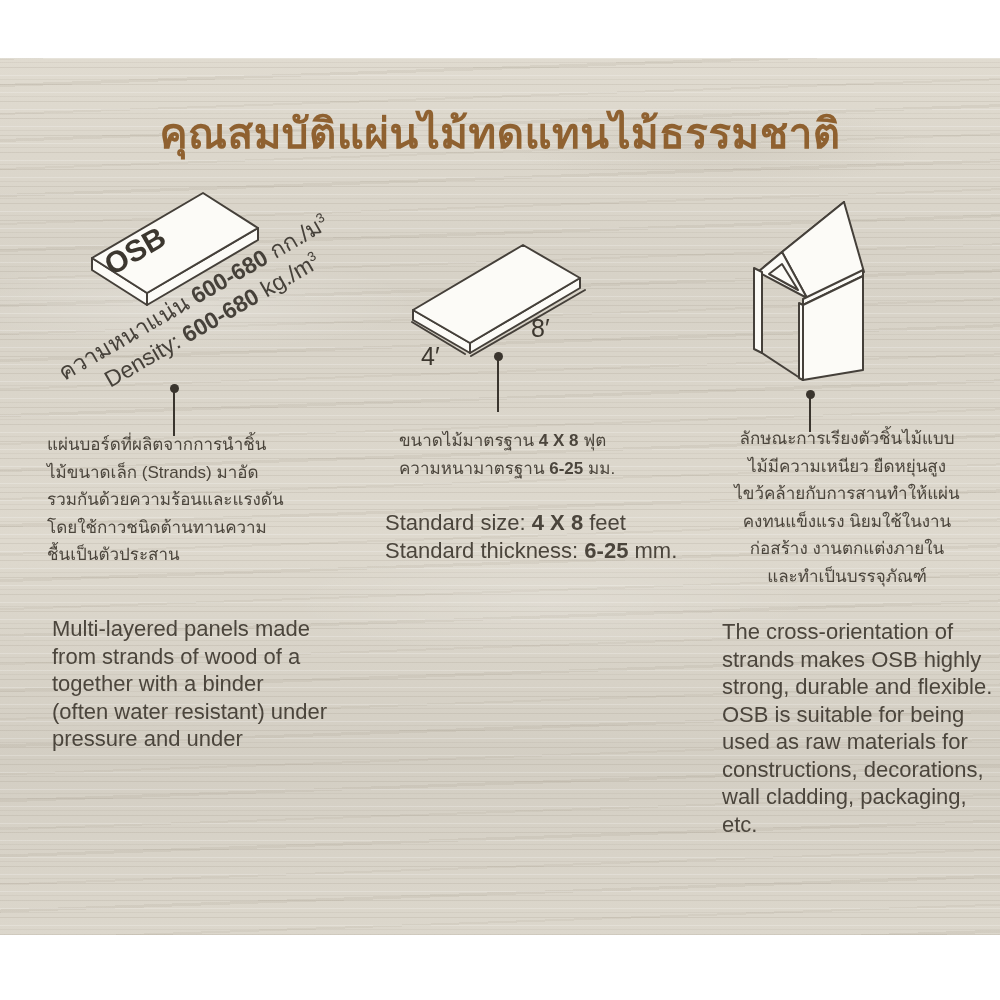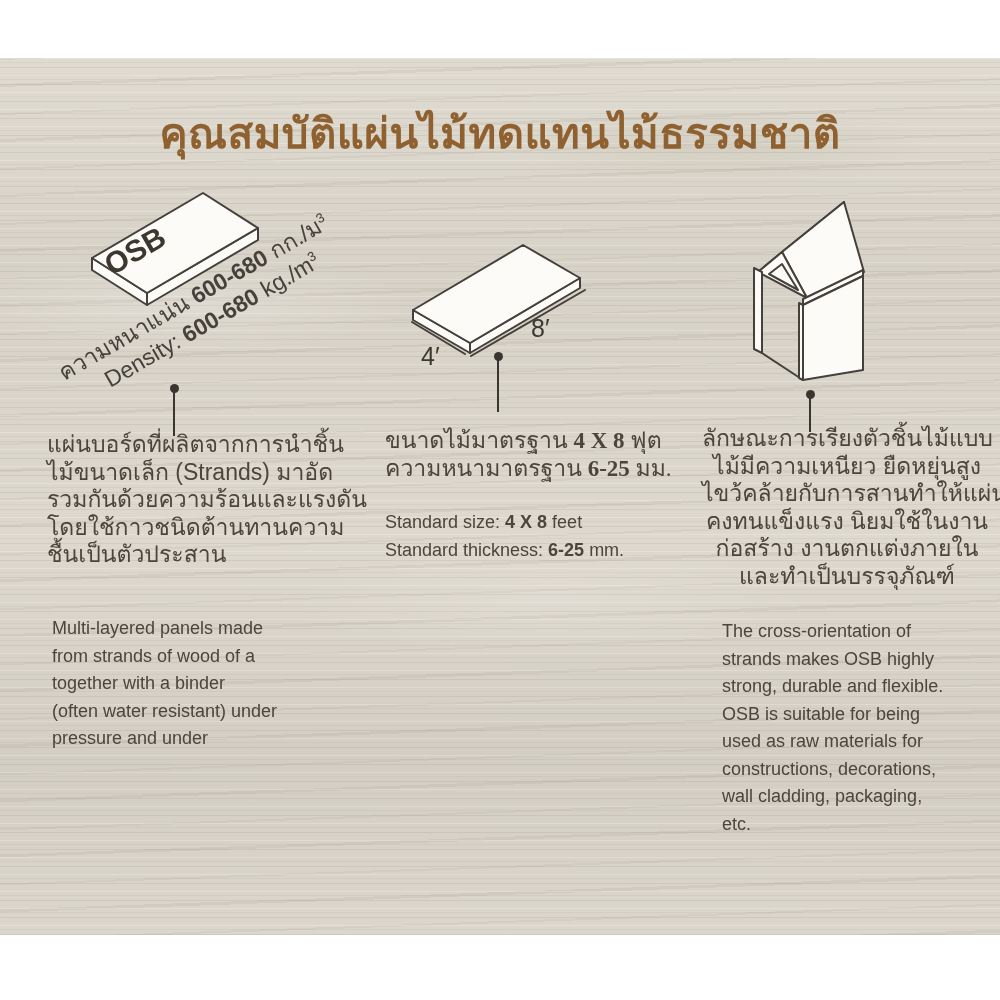--- a/index.html
+++ b/index.html
@@ -53,22 +53,22 @@
   .b{font-weight:bold;}
 
   .connector{position:absolute;width:2px;background:#3a352e;}
   .connector::before{
     content:"";position:absolute;left:-3.5px;top:-8px;
     width:9px;height:9px;border-radius:50%;background:#3a352e;
   }
 
   .tblock{position:absolute;color:#4b453c;}
   .tblock .line{white-space:nowrap;}
-  .th{font-size:23px;line-height:27.5px;}
-  .en{font-size:18px;line-height:27.5px;}
+  .th{font-size:17px;line-height:27.5px;}
+  .en{font-size:22px;line-height:27.5px;}
 
   
   .lineart path,.lineart polygon,.lineart line{
     stroke:#45403a;stroke-width:2;fill:none;stroke-linejoin:round;stroke-linecap:round;
   }
   .lineart .face{fill:#fcfbf7;}
   .lineart text{fill:#3c372f;}
 </style>
 </head>
 <body>
@@ -112,21 +112,21 @@
     <polygon class="face" points="75,108 185,43 185,53 75,118"></polygon>
     <polygon class="face" points="18,75 128,10 185,43 75,108"></polygon>
     <path d="M17,87 L70,119"></path>
     <path d="M76,121 L190,55"></path>
     <text x="26" y="130" font-size="25">4′</text>
     <text x="136" y="102" font-size="25">8′</text>
   </svg>
 
   <div class="connector" style="left:497px;top:360px;height:52px;"></div>
 
-  <div class="tblock th" style="left:385px;top:427px;width:290px;font-family:Liberation Serif, serif;">
+  <div class="tblock th" style="left:399px;top:427px;width:290px;">
       <div class="line"><span>ขนาดไม้มาตรฐาน </span><span class="b">4 X 8</span><span> ฟุต</span></div>
       <div class="line"><span>ความหนามาตรฐาน </span><span class="b">6-25</span><span> มม.</span></div>
     </div>
 
   <div class="tblock en" style="left:385px;top:509px;width:290px;">
       <div class="line"><span>Standard size: </span><span class="b">4 X 8</span><span> feet</span></div>
       <div class="line"><span>Standard thickness: </span><span class="b">6-25</span><span> mm.</span></div>
     </div>
 
   <svg class="illus lineart" style="left:735px;top:190px;" width="155" height="205" viewBox="0 0 155 205">

